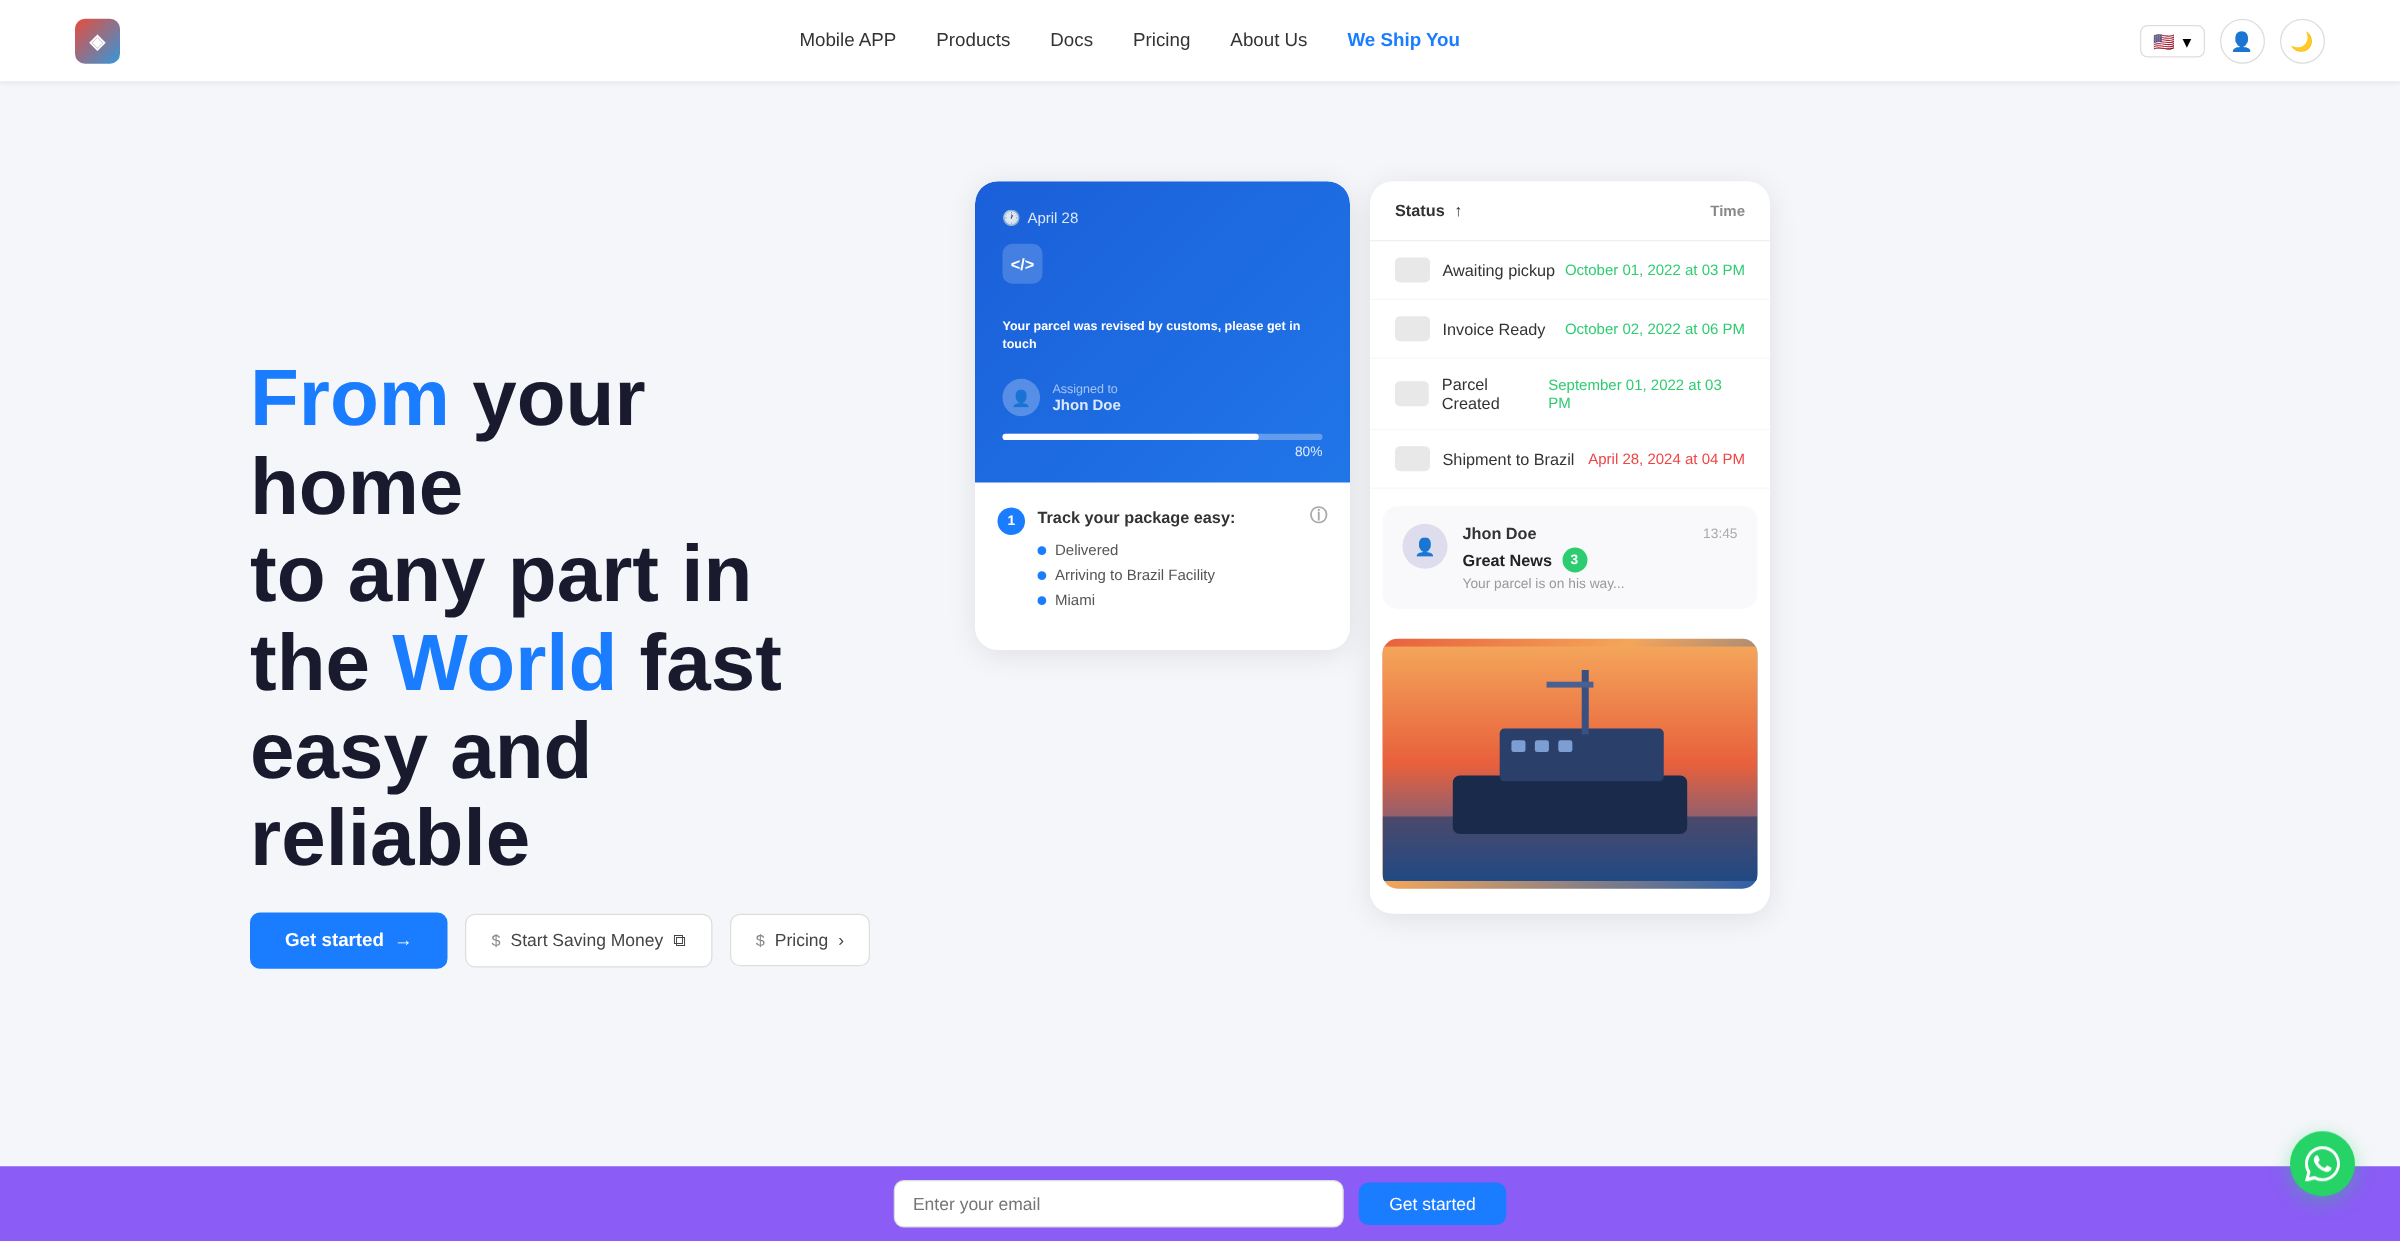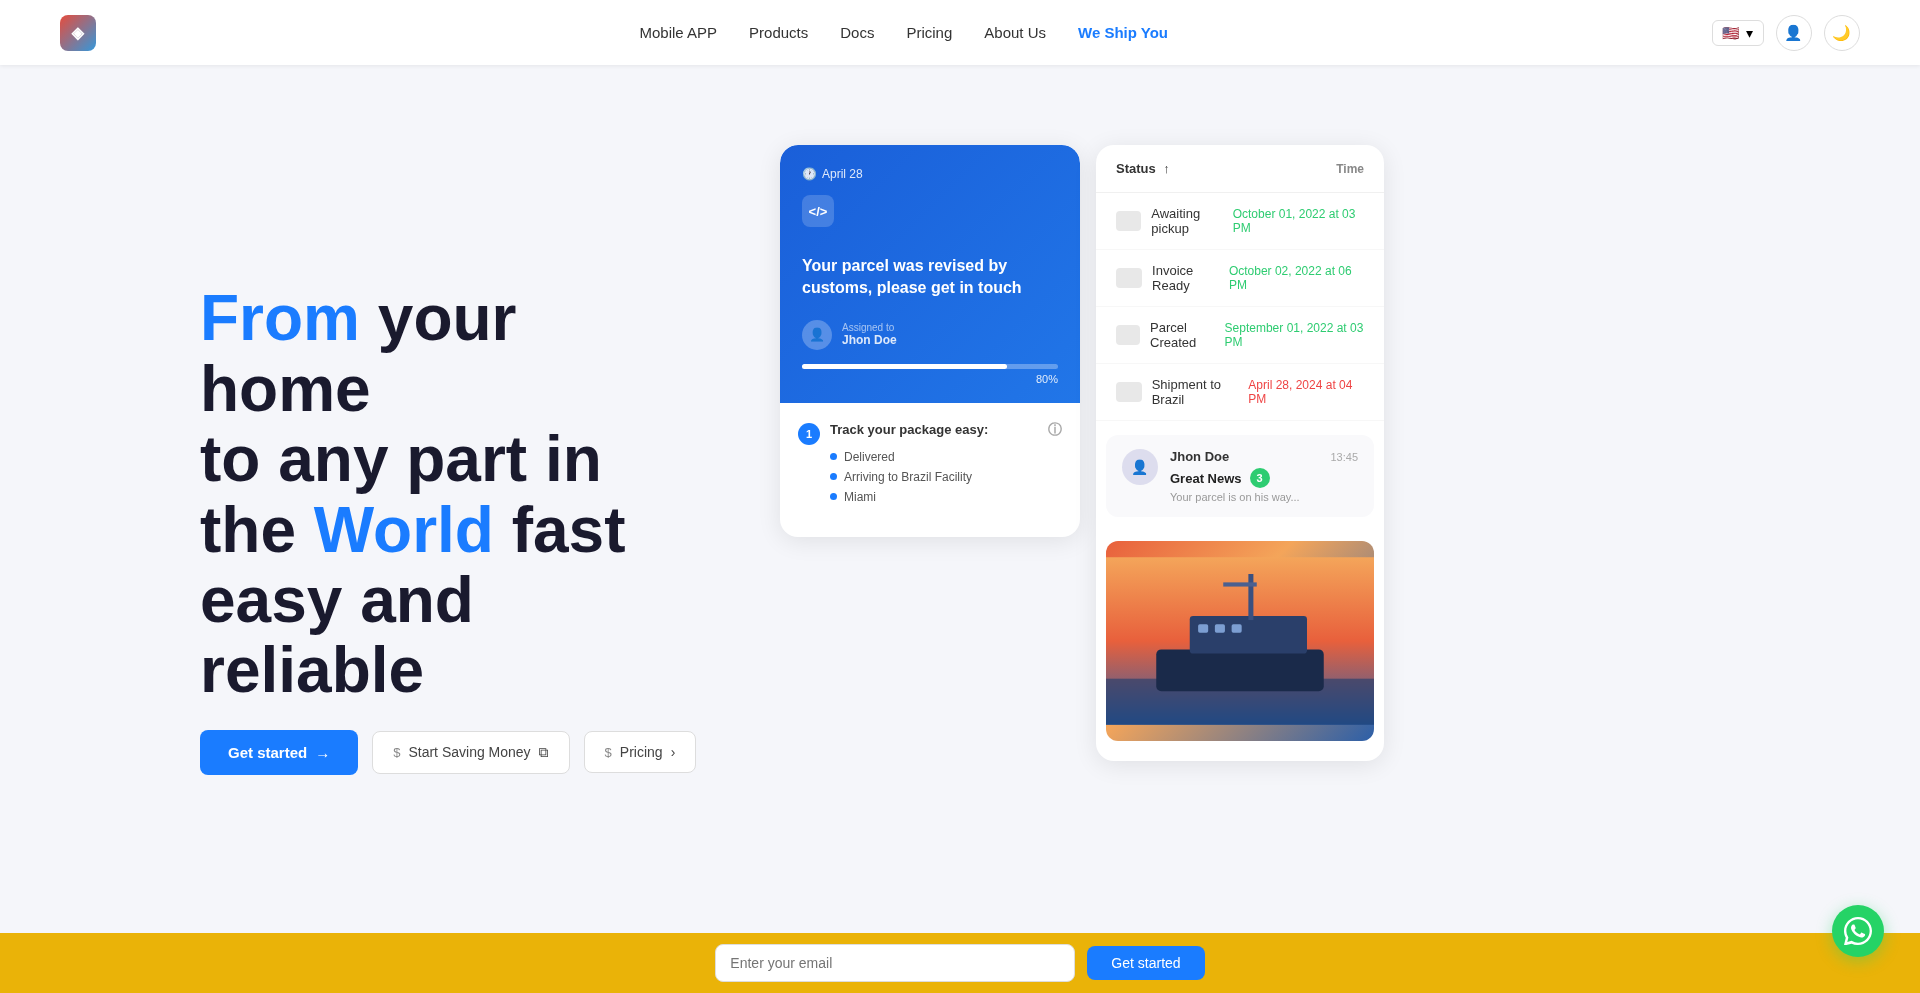--- a/index.html
+++ b/index.html
@@ -100,21 +100,21 @@
       color: #fff;
       padding: 22px 22px 18px;
       border-radius: 18px 18px 0 0;
     }
     .card-date { font-size: 12px; opacity: 0.85; display: flex; align-items: center; gap: 5px; margin-bottom: 14px; }
     .card-icon-box {
       background: rgba(255,255,255,0.18); border-radius: 8px;
       width: 32px; height: 32px; display: flex; align-items: center; justify-content: center;
       margin-bottom: 12px;
     }
-    .card-message { font-size: 16px; font-weight: 600; line-height: 1.4; margin-bottom: 20px; margin-top: 28px; }
+    .card-message { font-size: 10px; font-weight: 600; line-height: 1.4; margin-bottom: 20px; margin-top: 28px; }
     .card-assignee { display: flex; align-items: center; gap: 10px; font-size: 12px; opacity: 0.85; margin-bottom: 14px; }
     .assignee-avatar {
       width: 30px; height: 30px; border-radius: 50%;
       background: rgba(255,255,255,0.3);
       display: flex; align-items: center; justify-content: center;
       font-size: 13px;
     }
     .progress-bar { height: 5px; background: rgba(255,255,255,0.3); border-radius: 3px; position: relative; }
     .progress-fill { height: 100%; background: #fff; border-radius: 3px; width: 80%; }
     .progress-label { text-align: right; font-size: 11px; opacity: 0.85; margin-top: 4px; }
@@ -137,21 +137,21 @@
     .track-title { font-size: 13px; font-weight: 600; color: #333; display: flex; align-items: center; justify-content: space-between; margin-bottom: 8px; }
     .track-items { list-style: none; }
     .track-items li { font-size: 12px; color: #555; padding: 3px 0; display: flex; align-items: center; gap: 7px; }
     .dot { width: 7px; height: 7px; border-radius: 50%; background: #1a7cff; flex-shrink: 0; }
 
     
     .status-panel {
       background: #fff;
       border-radius: 18px;
       box-shadow: 0 4px 24px rgba(0,0,0,0.09);
-      width: 288px;
+      width: 320px;
       overflow: hidden;
     }
     .status-header {
       display: flex; justify-content: space-between; align-items: center;
       padding: 16px 20px; border-bottom: 1px solid #f0f0f0;
       font-size: 13px; font-weight: 600; color: #333;
     }
     .status-header .time-label { color: #888; font-size: 12px; }
     .status-list { }
     .status-item {
@@ -206,21 +206,21 @@
       display: flex; align-items: center; justify-content: center;
       color: #fff; font-size: 24px;
       cursor: pointer;
       box-shadow: 0 4px 16px rgba(37,211,102,0.4);
       z-index: 200;
     }
 
     
     .bottom-strip {
       position: absolute; bottom: 0; left: 0; right: 0;
-      height: 60px; background: #eab308;
+      height: 60px; background: #8b5cf6;
       display: flex; align-items: center; justify-content: center;
       gap: 12px;
     }
     .bottom-input {
       width: 360px; height: 38px; border: 1px solid #ddd; border-radius: 8px;
       padding: 0 14px; font-size: 14px;
     }
     .bottom-btn {
       background: #1a7cff; color: #fff;
       border: none; border-radius: 8px;

